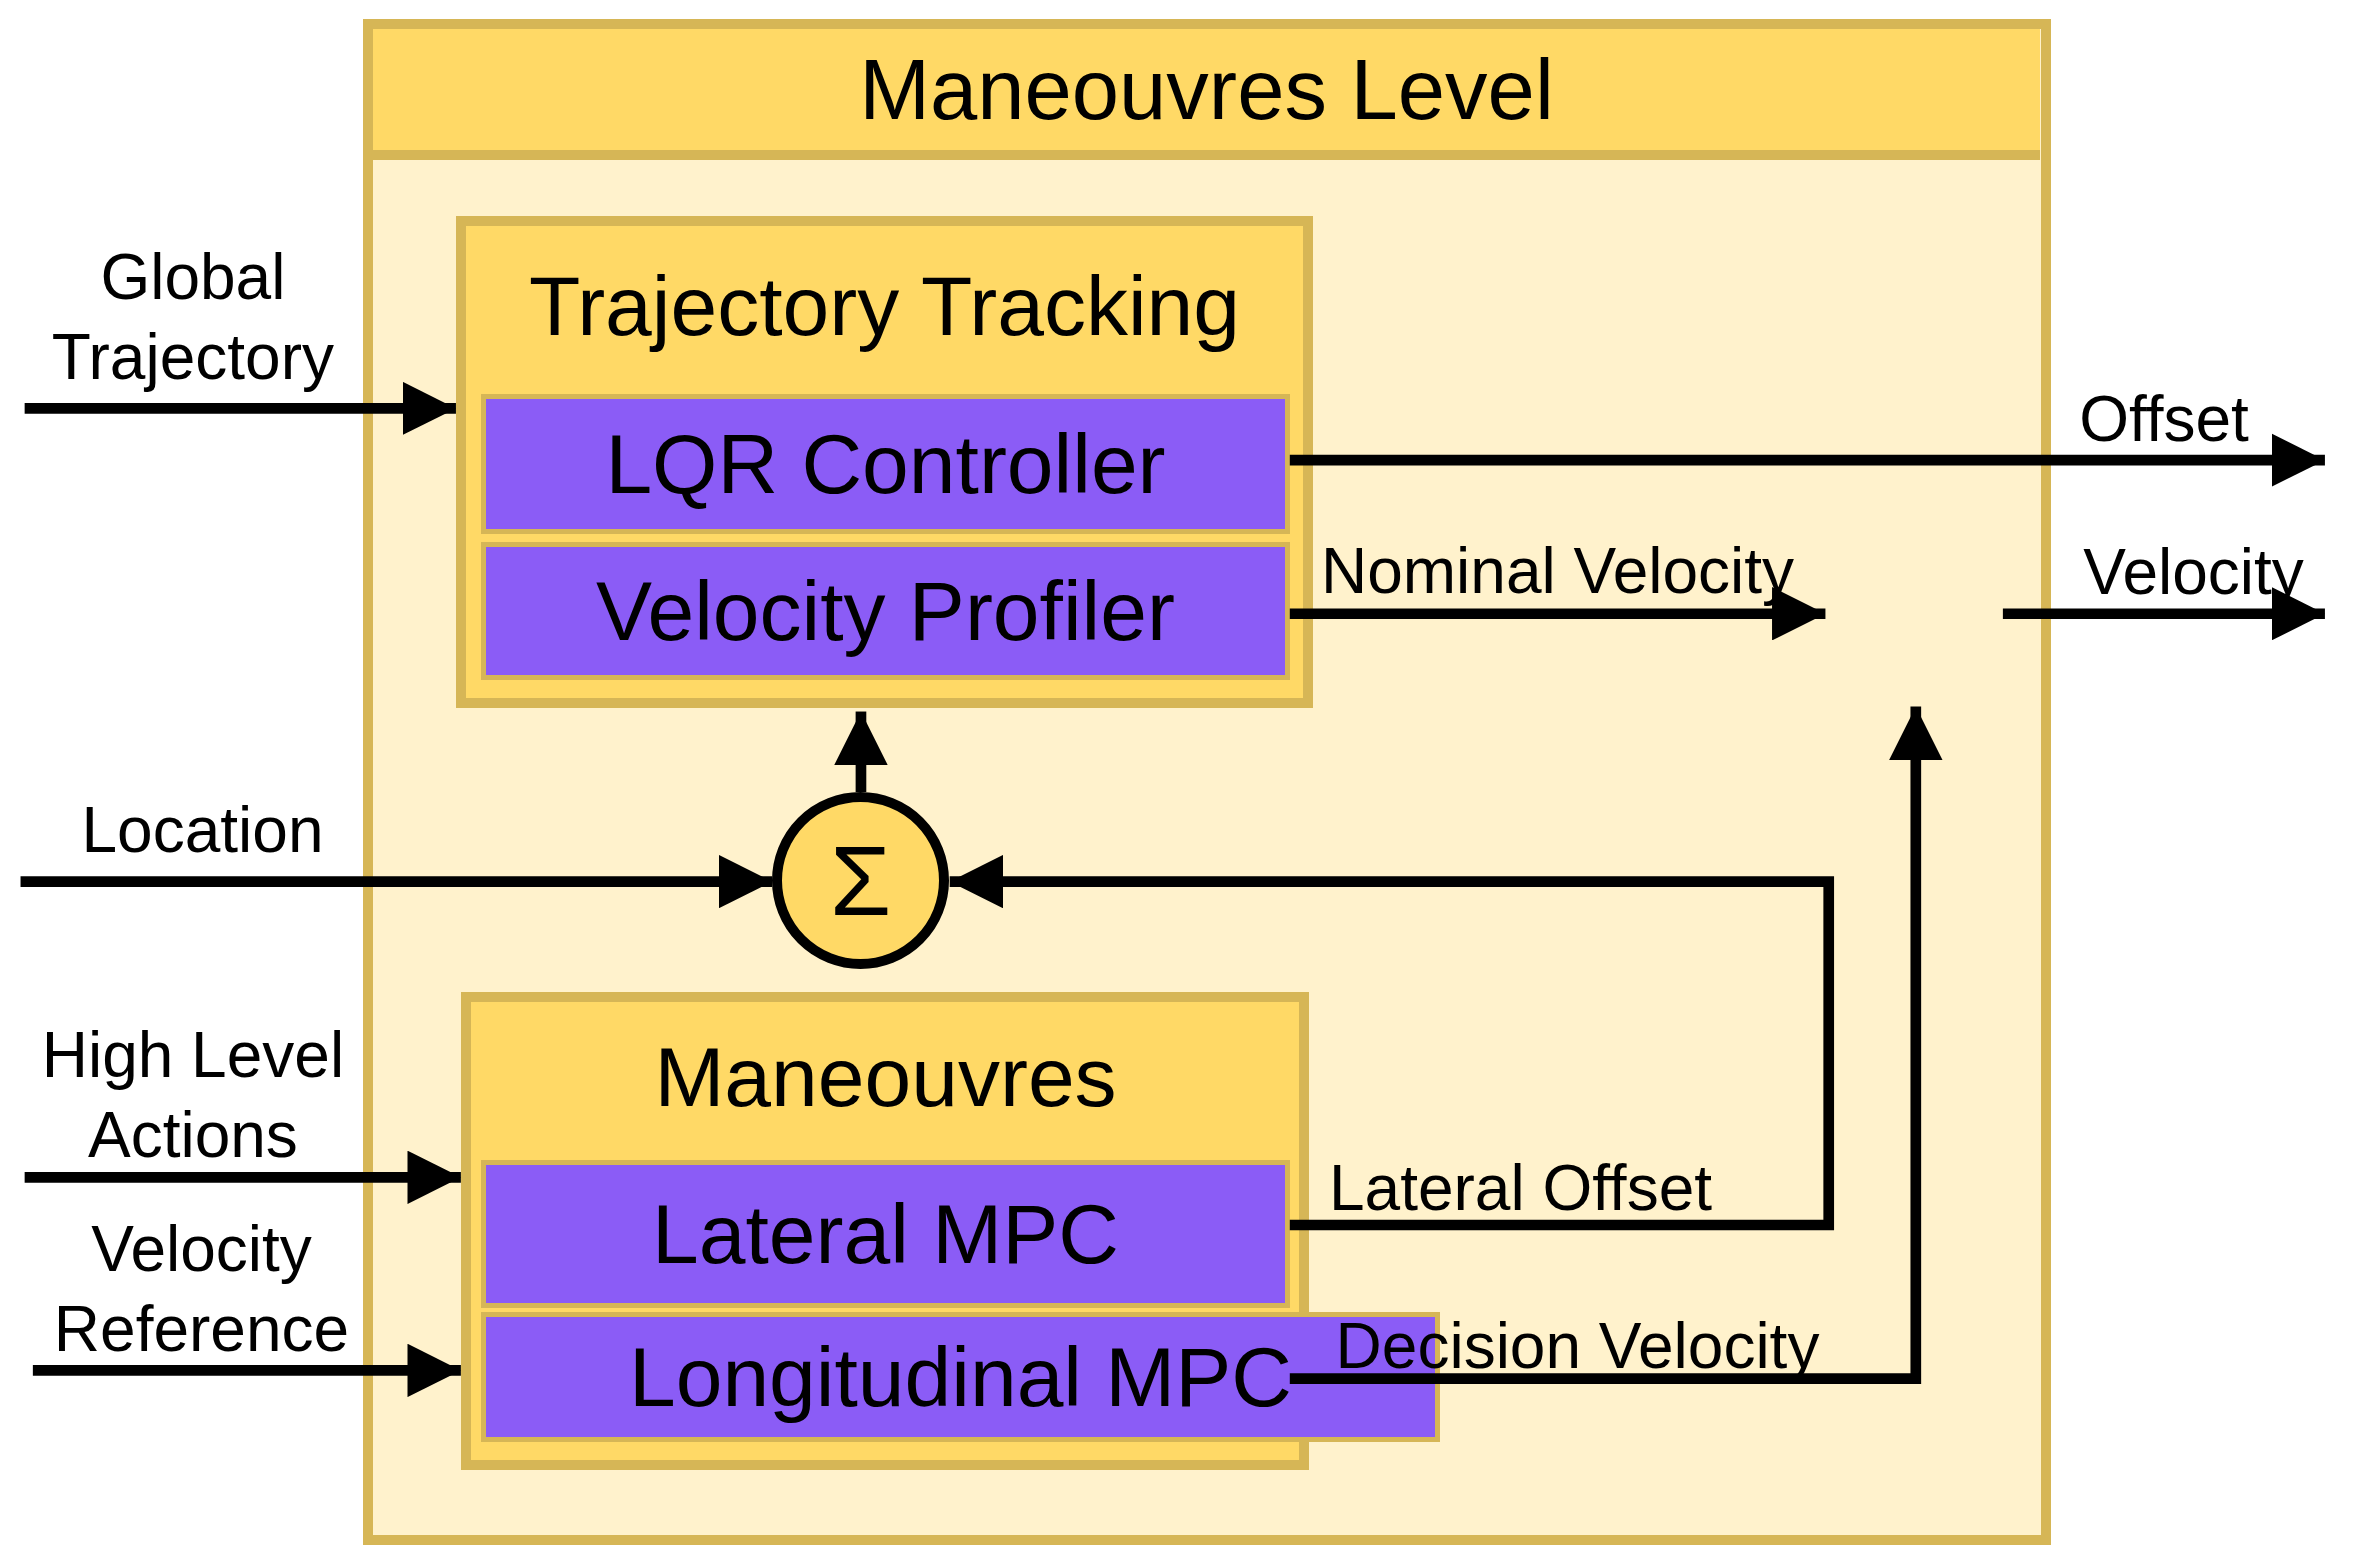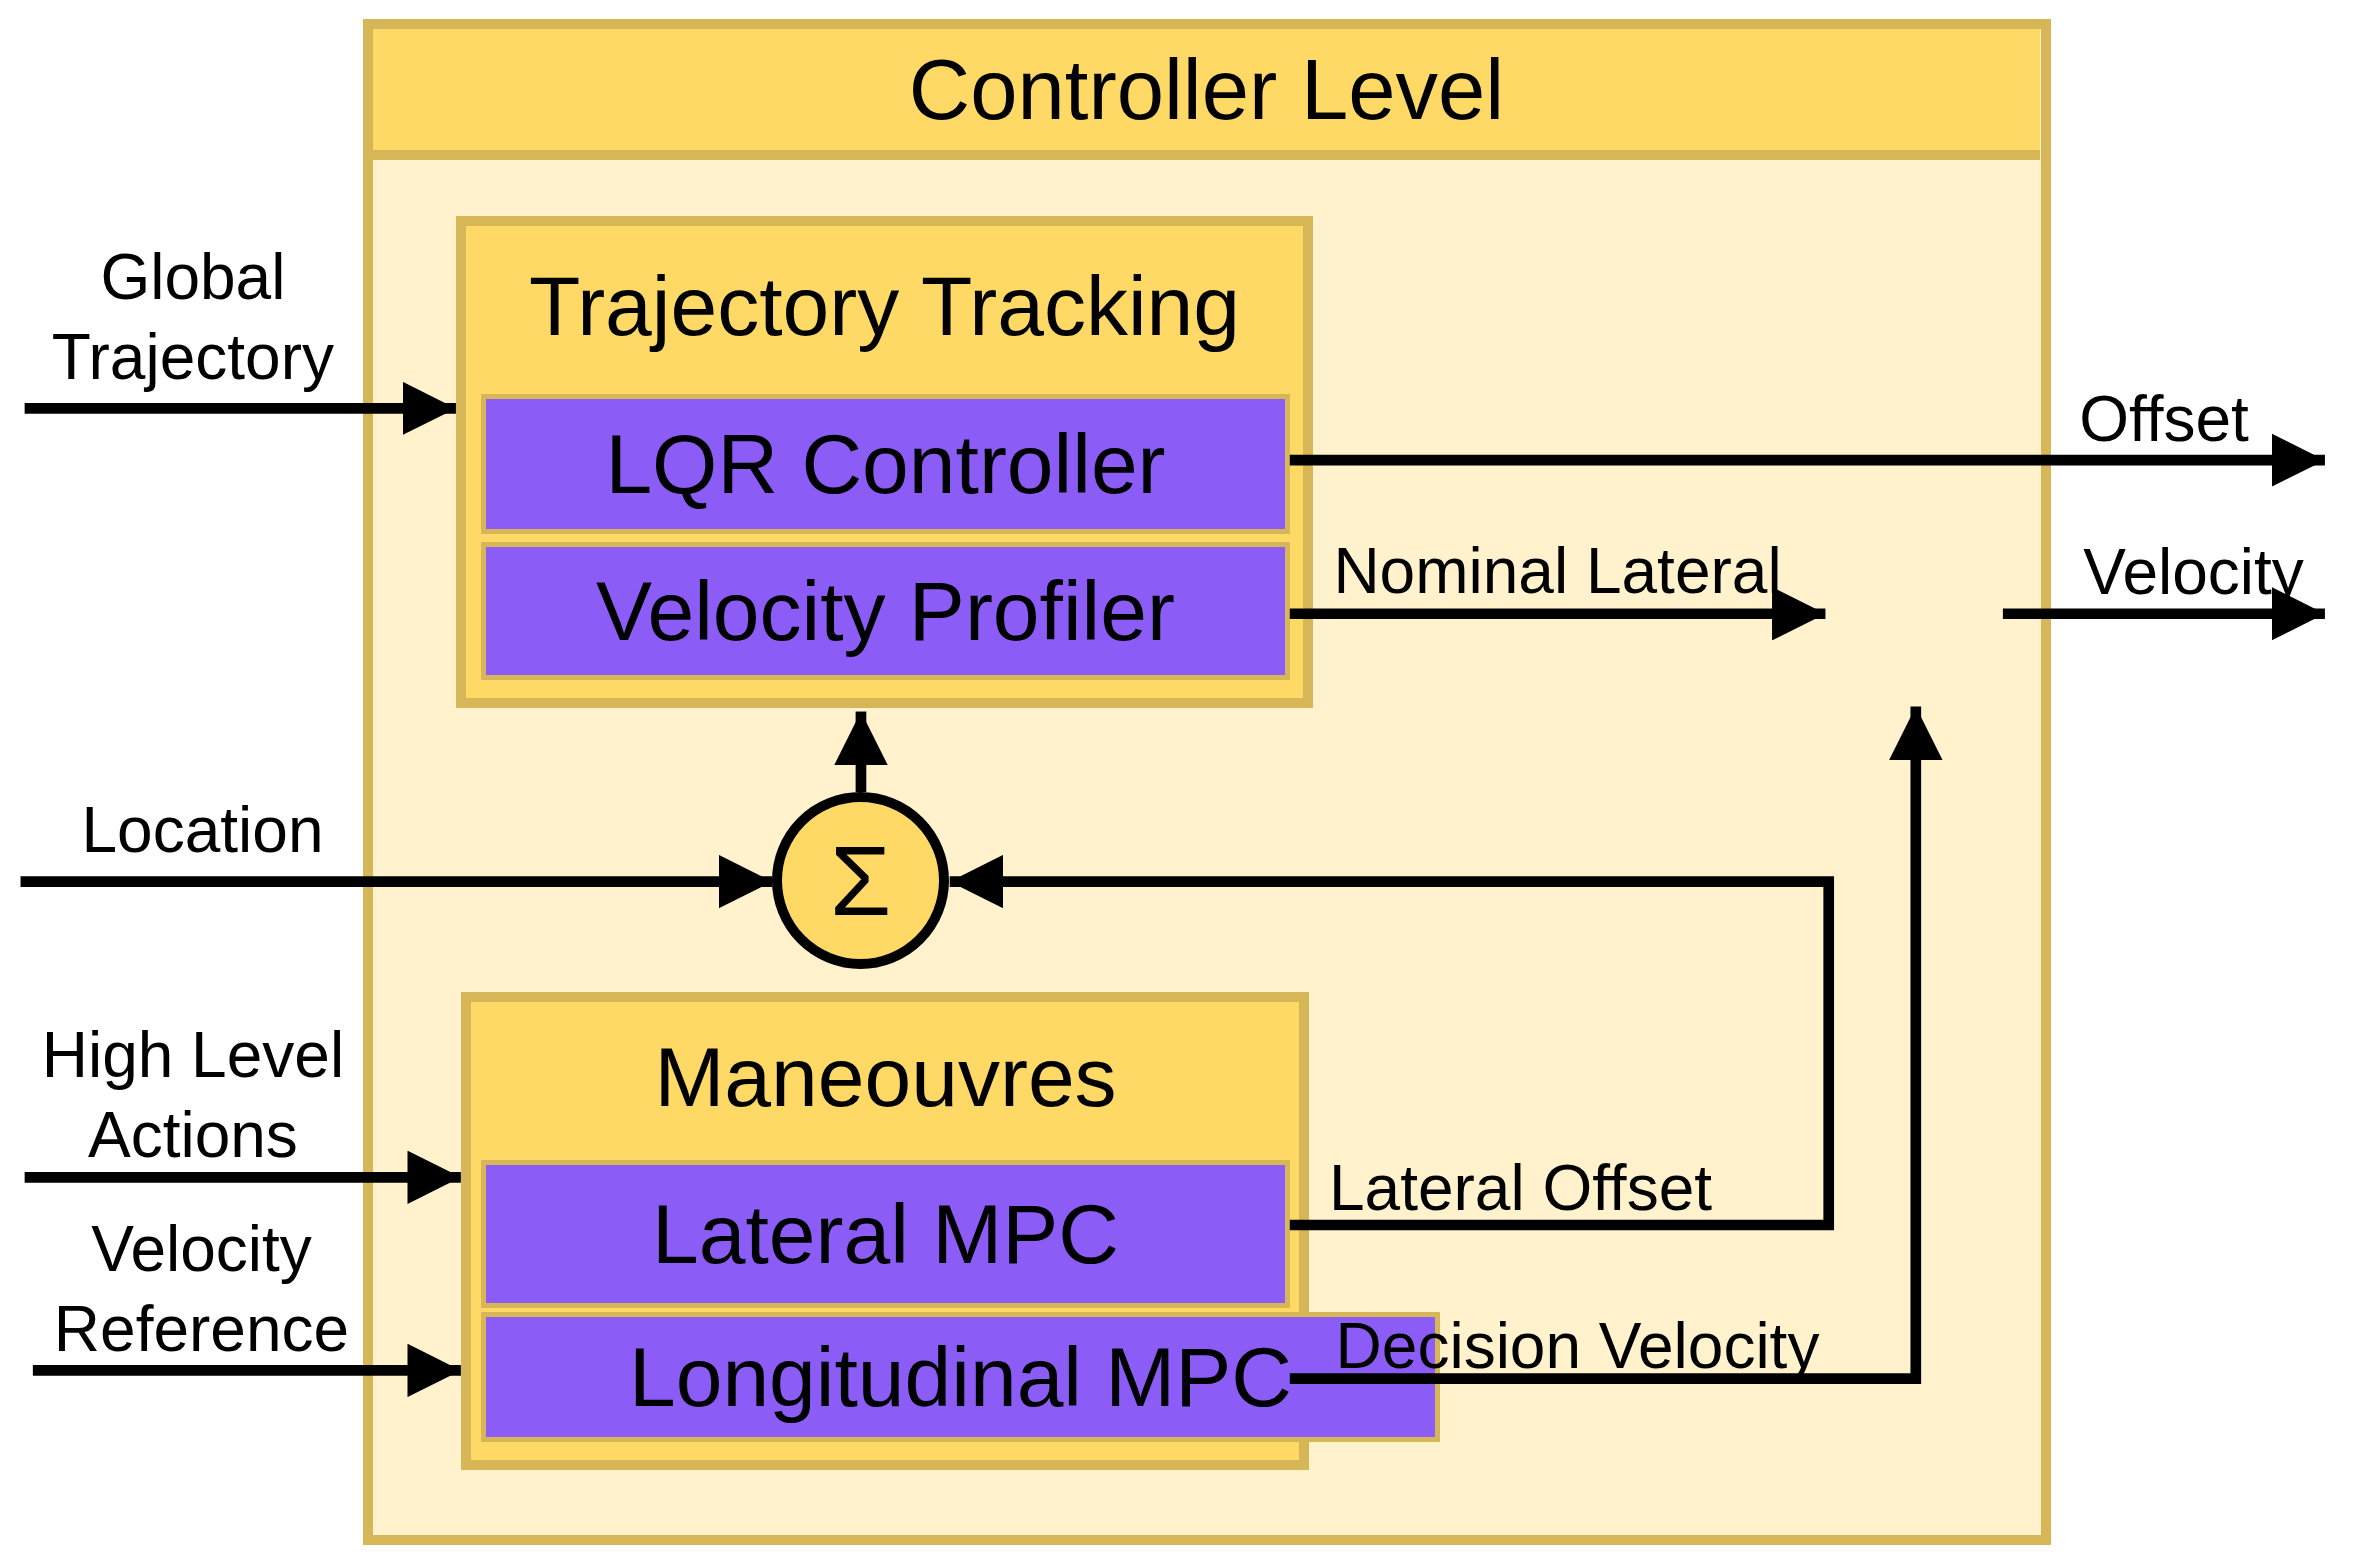--- a/index.html
+++ b/index.html
@@ -69,21 +69,21 @@
   .lbl-decvel   { left: 1319px; top: 1306px; width: 517px; }
 
   .wires { left: 0; top: 0; z-index: 5; pointer-events: none; }
 </style>
 </head>
 <body>
 
 <div class="canvas">
 
   <div class="abs outer-box"></div>
-  <div class="abs title-bar">Controller Level</div>
+  <div class="abs title-bar">Maneouvres Level</div>
 
   <div class="abs group-box tt-group"></div>
   <div class="abs group-header tt-header">Trajectory Tracking</div>
   <div class="abs inner-box box-lqr">LQR Controller</div>
   <div class="abs inner-box box-vp">Velocity Profiler</div>
 
   <div class="abs group-box mv-group"></div>
   <div class="abs group-header mv-header">Maneouvres</div>
   <div class="abs inner-box box-lat">Lateral MPC</div>
   <div class="abs inner-box box-long">Longitudinal MPC</div>
@@ -112,18 +112,18 @@
 
   <div class="abs edge-label lbl-global">Global
 Trajectory</div>
   <div class="abs edge-label lbl-location">Location</div>
   <div class="abs edge-label lbl-hla">High Level
 Actions</div>
   <div class="abs edge-label lbl-velref">Velocity
 Reference</div>
   <div class="abs edge-label lbl-steer">Offset</div>
   <div class="abs edge-label lbl-velout">Velocity</div>
-  <div class="abs edge-label lbl-nominal">Nominal Lateral</div>
+  <div class="abs edge-label lbl-nominal">Nominal Velocity</div>
   <div class="abs edge-label lbl-latoff">Lateral Offset</div>
   <div class="abs edge-label lbl-decvel">Decision Velocity</div>
 
 </div>
 
 
 </body></html>

